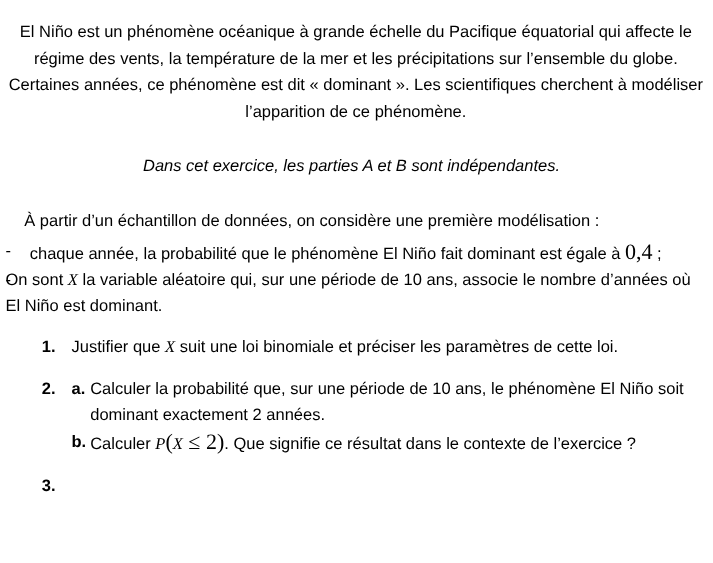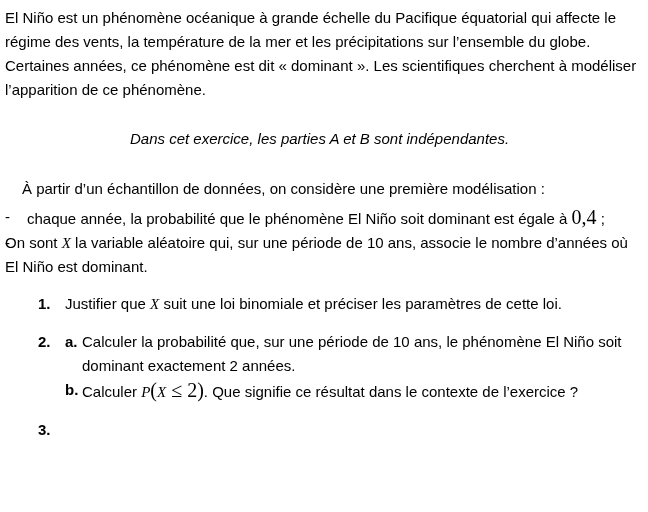--- a/index.html
+++ b/index.html
@@ -19,22 +19,22 @@
   }
   .page {
     position: relative;
     width: 648px;
     height: 512px;
     padding: 0;
     box-sizing: border-box;
   }
   .intro-para {
     margin: 0;
-    padding: 6px 6px 0 5px;
-    text-align: left;
+    padding: 18px 6px 0 5px;
+    text-align: center;
   }
   .note-line {
     margin: 12px;
     padding: 13px 0 0 118px;
     font-style: italic;
   }
   .section-heading {
     margin: 0;
     padding: 20px 0 0 5px;
     font-weight: bold;
@@ -111,21 +111,21 @@
   <p class="intro-para">El Niño est un phénomène océanique à grande échelle du Pacifique équatorial qui affecte le régime des vents, la température de la mer et les précipitations sur l’ensemble du globe. Certaines années, ce phénomène est dit « dominant ». Les scientifiques cherchent à modéliser l’apparition de ce phénomène.</p>
 
   <p class="note-line">Dans cet exercice, les parties A et B sont indépendantes.</p>
 
 
   <p class="lead-line">À partir d’un échantillon de données, on considère une première modélisation :</p>
 
   <ul class="bullet-list">
     <li class="bullet-item">
       <span class="bullet-dash">-</span>
-      <span>chaque année, la probabilité que le phénomène El Niño soit dominant est égale à </span><span class="math-up">0,4</span><span> ;</span>
+      <span>chaque année, la probabilité que le phénomène El Niño fait dominant est égale à </span><span class="math-up">0,4</span><span> ;</span>
     </li>
     <li class="bullet-item">
       <span class="bullet-dash">-</span>
     </li>
   </ul>
 
   <p class="plain-line">
     <span>On sont </span><span class="math">X</span><span> la variable aléatoire qui, sur une période de 10 ans, associe le nombre</span>
     <span>d’années où El Niño est dominant.</span>
   </p>

